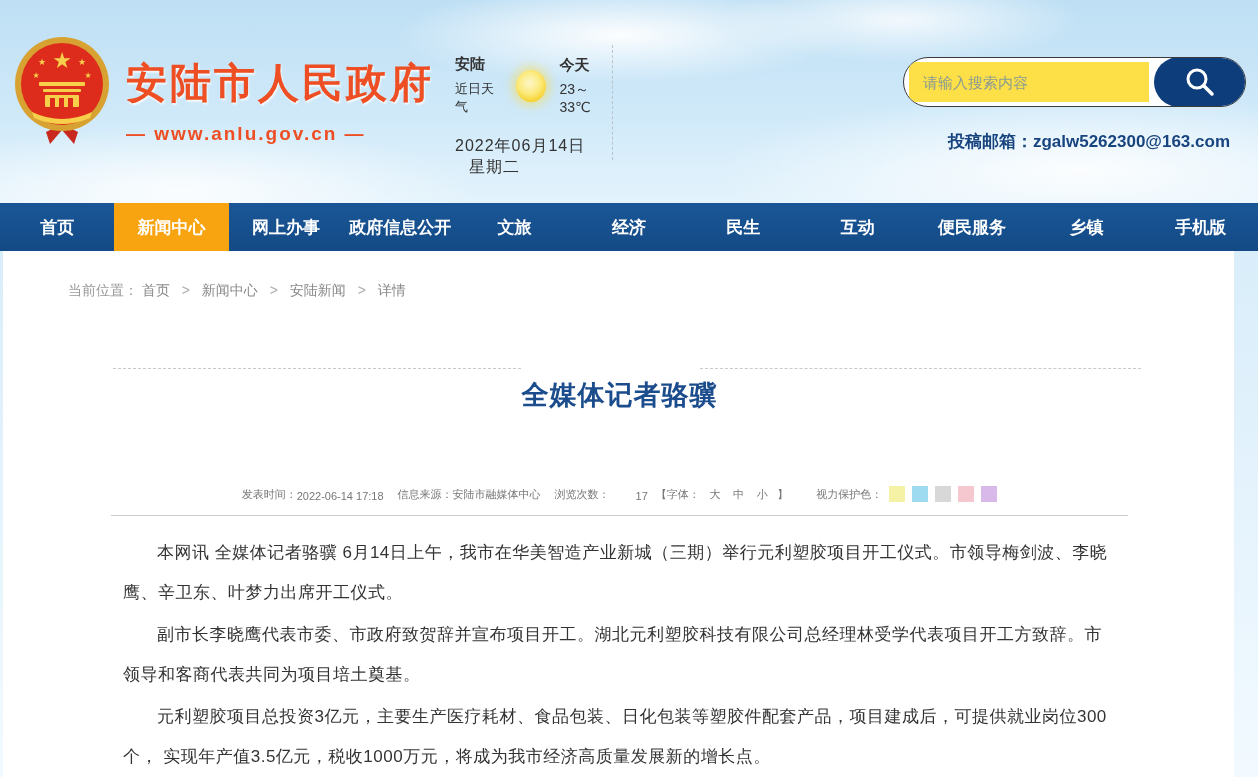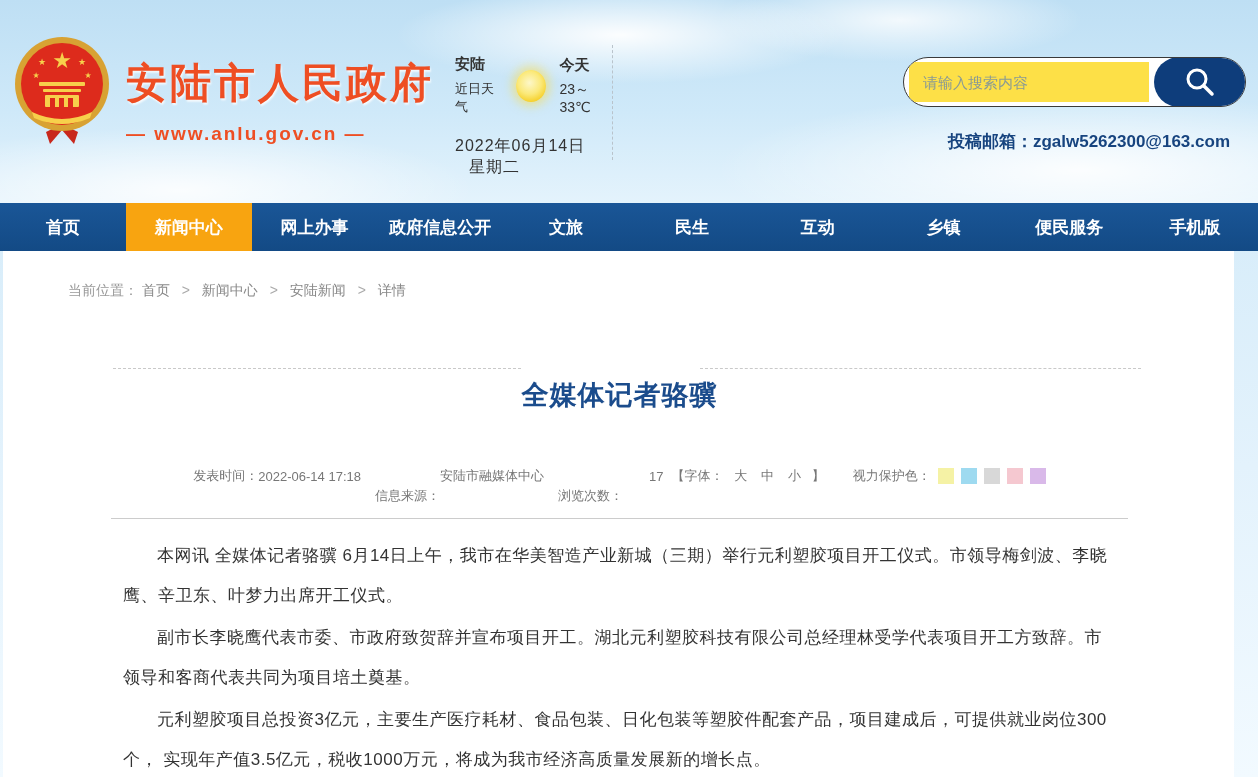--- a/index.html
+++ b/index.html
@@ -64,22 +64,22 @@
   .crumb-sep { margin:0 8px; color:#aaa; }
 
   .article { margin:66px 106px 0 108px; position:relative; }
   .dash-line { position:absolute; top:0; height:0; border-top:1px dashed #c9c9c9; }
   .dash-left  { left:2px;  width:408px; }
   .dash-right { left:589px; width:441px; }
 
   .article-title { padding-top:9px; text-align:center; font-size:27px; font-weight:bold;
                    color:#1b4c8c; letter-spacing:1px; }
 
-  .meta-row { margin-top:34px; display:flex; align-items:center; justify-content:center;
-              font-size:13px; color:#777; white-space:nowrap; }
+  .meta-row { margin-top:34px; display:flex; align-items:flex-end; justify-content:center;
+              font-size:11px; color:#777; white-space:nowrap; }
   .meta-row .sp { margin-left:14px;margin-top:40px; }
   .views-num { margin-left:26px; }
   .font-group { margin-left:8px;font-family:Liberation Mono, monospace; }
   .font-size-link { margin:0 3px; color:#777; text-decoration:none; cursor:pointer; }
   .eye-label { margin-left:28px; }
   .swatch { display:inline-block; width:16px; height:16px; margin-left:7px; vertical-align:middle; cursor:pointer; }
 
   .meta-divider { margin-top:13px; border-top:1px solid #ccc; }
 
   .body-text { margin-top:17px; padding:0 12px 0 12px; }
@@ -150,24 +150,25 @@
     </div>
   </div>
 </div>
 
 <div class="nav">
   <div class="nav-item">首页</div>
   <div class="nav-item active">新闻中心</div>
   <div class="nav-item">网上办事</div>
   <div class="nav-item">政府信息公开</div>
   <div class="nav-item">文旅</div>
+  <div class="nav-item">经济</div>
   <div class="nav-item">民生</div>
   <div class="nav-item">互动</div>
+  <div class="nav-item">便民服务</div>
   <div class="nav-item">乡镇</div>
-  <div class="nav-item">便民服务</div>
   <div class="nav-item">手机版</div>
 </div>
 
 <div class="main-wrap">
 
   <div class="breadcrumb">
     <span>当前位置：</span>
     <a>首页</a>
     <span class="crumb-sep">&gt;</span>
     <a>新闻中心</a>

